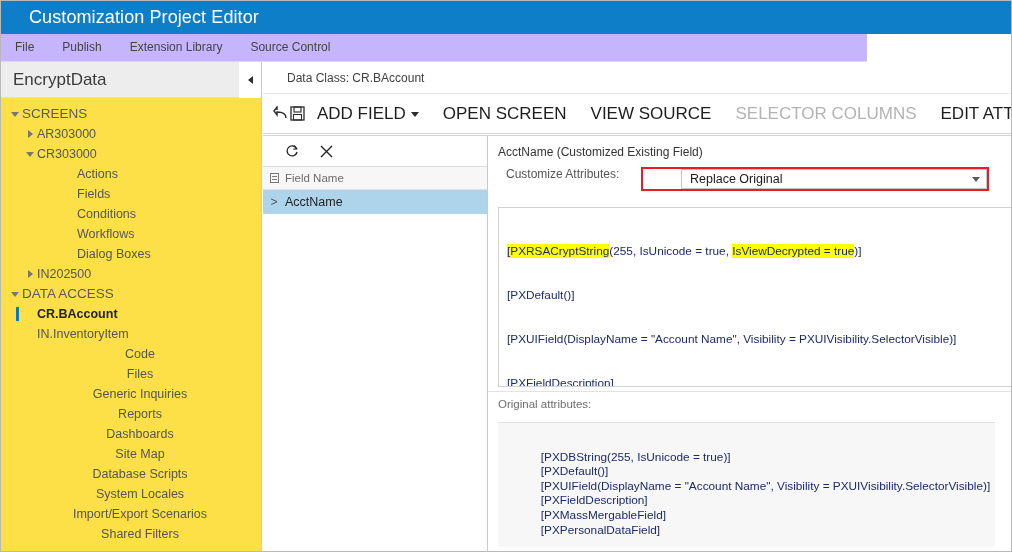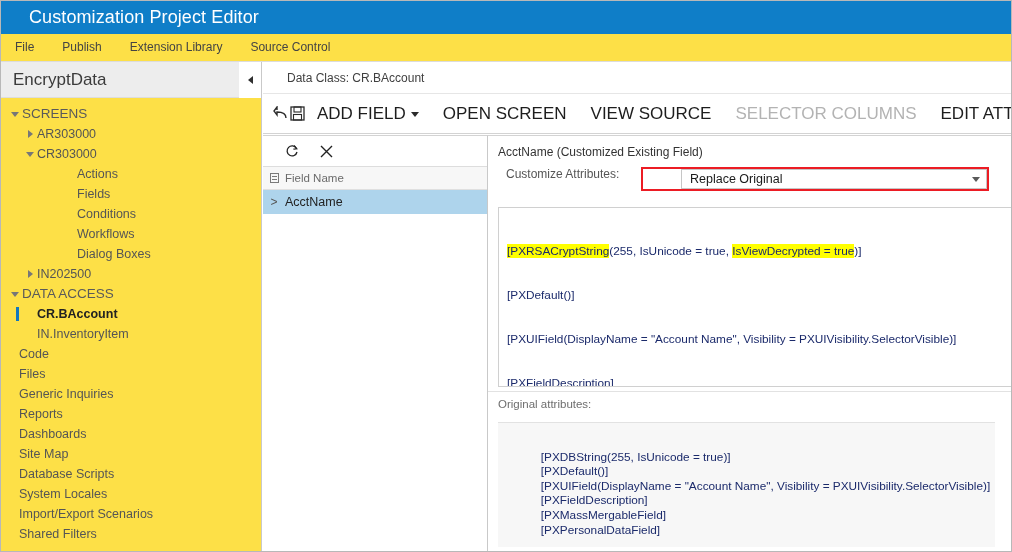--- a/index.html
+++ b/index.html
@@ -33,22 +33,22 @@
   }
   .titlebar .title {
     font-size: 18px;
     letter-spacing: 0.1px;
   }
 
   
   .menubar {
     position: absolute;
     left: 0; top: 33px;
-    width: 1010px; height: 28px;
-    background: #fde047;
+    width: 866px; height: 28px;
+    background: #c4b5fd;
     border-bottom: 1px solid #dcdcdc;
     display: flex;
     align-items: center;
     font-size: 12px;
     color: #444444;
   }
   .menubar .menu-item {
     padding: 0 14px;
     line-height: 27px;
     cursor: default;
@@ -123,21 +123,21 @@
   }
   .tw-right {
     width: 0; height: 0;
     border-top: 4px solid transparent;
     border-bottom: 4px solid transparent;
     border-left: 5px solid #777777;
   }
   .tree-node.level0 { padding-left: 7px; font-size: 13.5px; color: #5a5a5a; }
   .tree-node.level1 { padding-left: 22px; }
   .tree-node.level2 { padding-left: 76px; }
-  .tree-node.plain1 { padding-left: 18px; }
+  .tree-node.plain1 { padding-left: 18px; justify-content: center; }
   .tree-node.sel {
     font-weight: bold;
     color: #222222;
   }
   .tree-node.sel::before {
     content: "";
     position: absolute;
     left: 15px; top: 3px;
     width: 3px; height: 14px;
     background: #1278bd;

